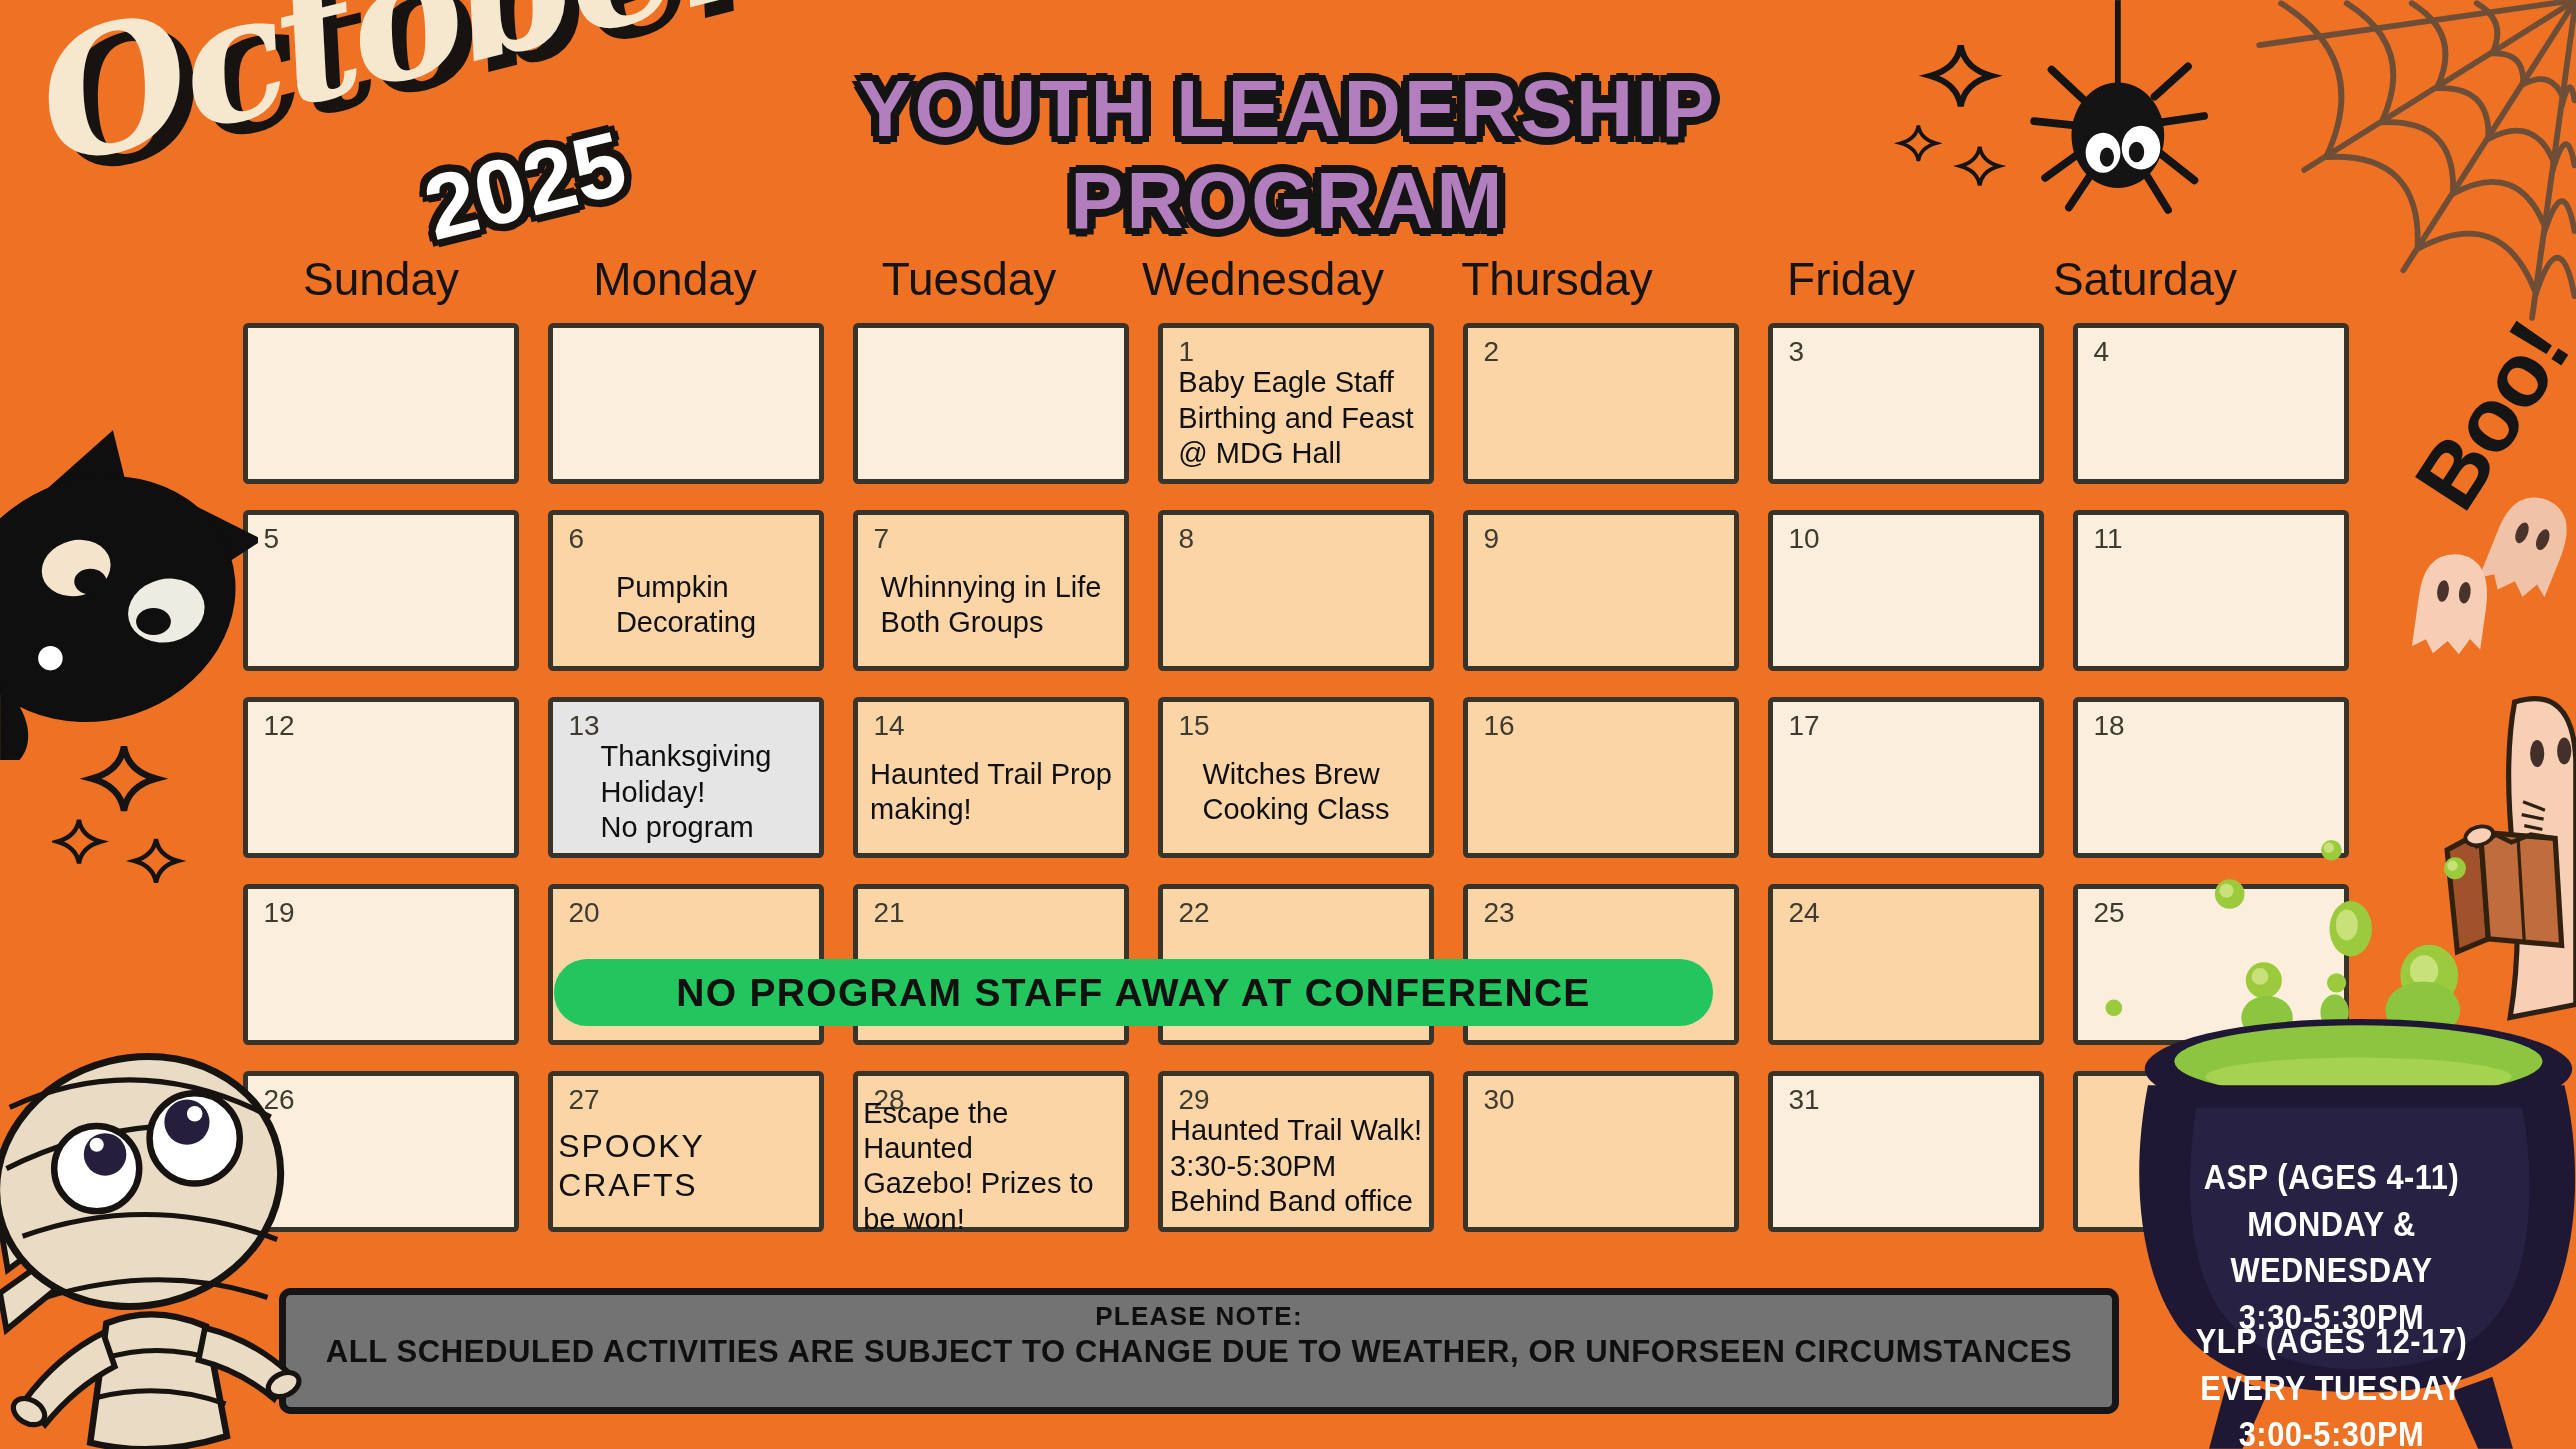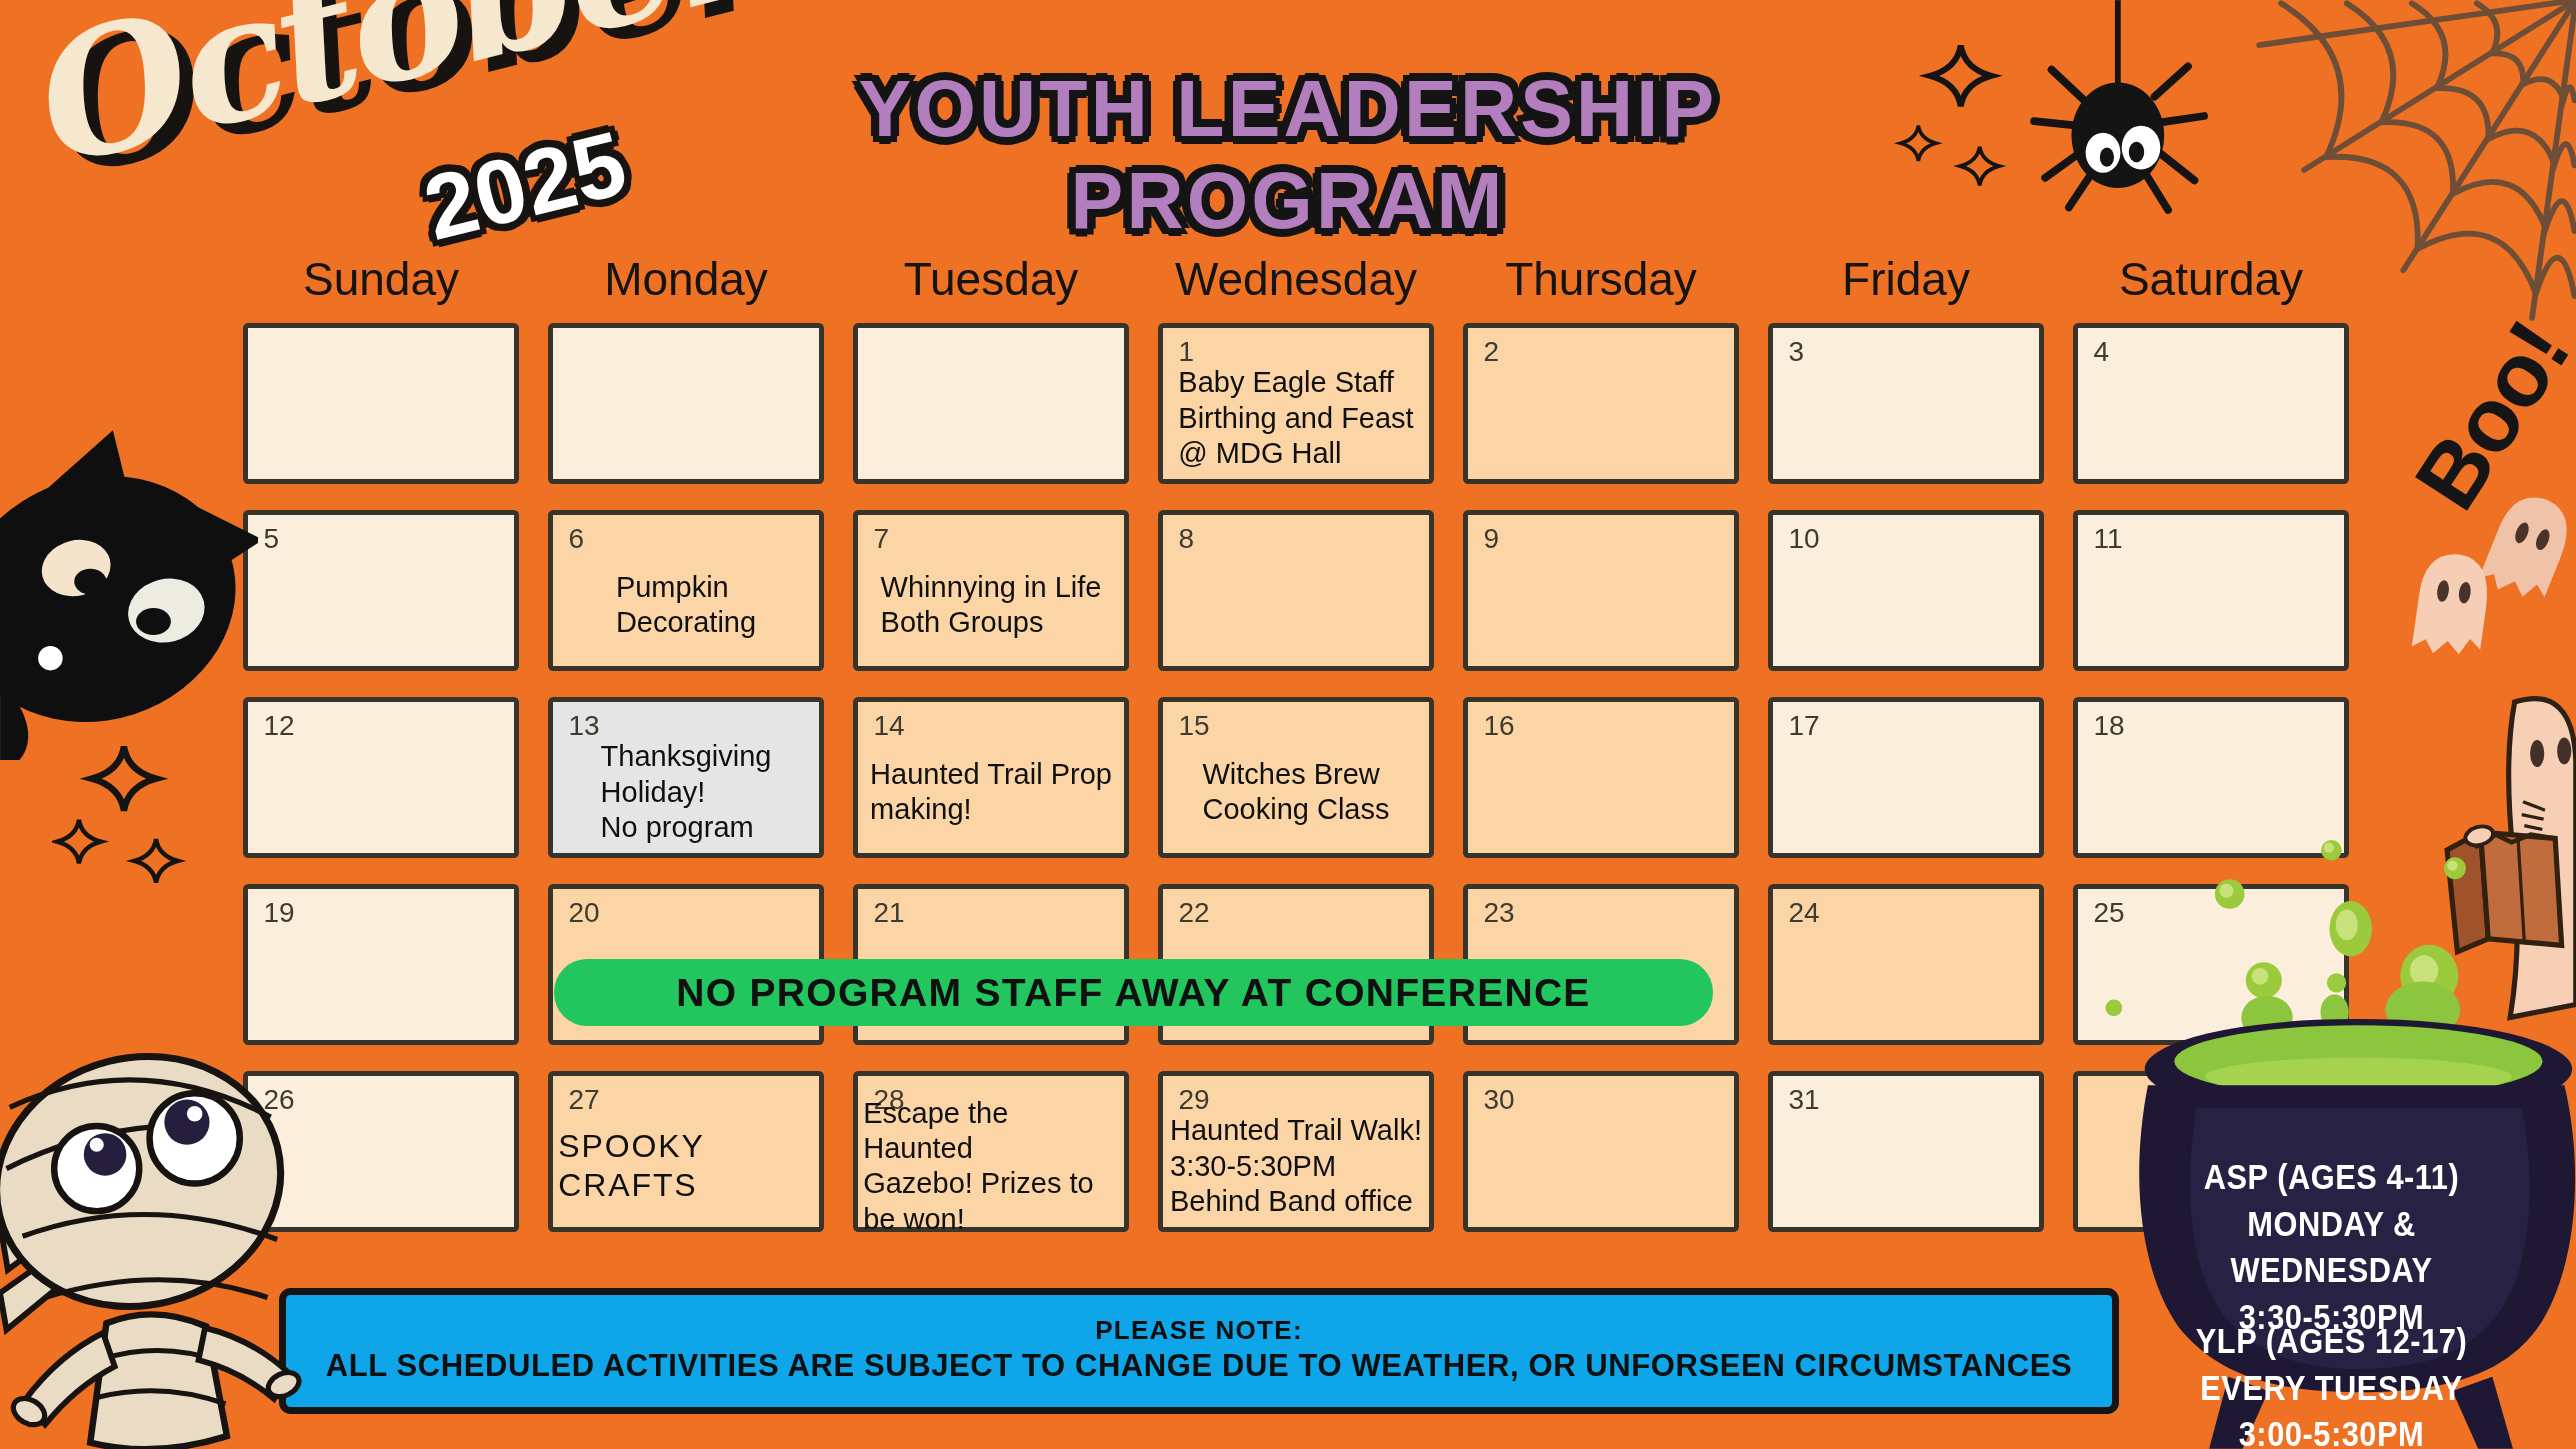--- a/index.html
+++ b/index.html
@@ -39,21 +39,21 @@
   }
   #boo {
     position:absolute; left:2383px; top:364px; width:219px; z-index:2;
     font-size:90px; font-weight:bold; color:#151515; text-align:center;
     transform:rotate(-57deg); letter-spacing:-1.3px;
   }
 
   
   #weekday-row {
     position:absolute; left:243px; top:252px; width:2103px; z-index:2;
-    display:grid; grid-template-columns:repeat(7,276px); column-gap:29px;
+    display:grid; grid-template-columns:repeat(7,276px); column-gap:18px;
   }
   .wd { text-align:center; font-size:46px; color:#141414; }
 
   #grid {
     position:absolute; left:243px; top:323px; width:2103px; z-index:2;
     display:grid; grid-template-columns:repeat(7,276px);
     grid-auto-rows:161px; column-gap:29px; row-gap:26px;
   }
   .cell {
     position:relative; background:#FBEEDC;
@@ -73,22 +73,22 @@
   #banner {
     position:absolute; left:554px; top:959px; width:1159px; height:67px; z-index:5;
     background:#22c55e; border-radius:33px;
     display:flex; align-items:center; justify-content:center;
   }
   #banner span { font-size:39px; font-weight:bold; color:#101010; letter-spacing:1.3px; }
 
   
   #note {
     position:absolute; left:279px; top:1288px; width:1840px; height:126px; z-index:4;
-    background:#0ea5e9; border:7.7px solid #151515; border-radius:11.6px;
-    text-align:center; color:#0f0f0f; padding-top:20px;
+    background:#737373; border:7.7px solid #151515; border-radius:11.6px;
+    text-align:center; color:#0f0f0f; padding-top:6px;
   }
   #note .n1 { font-size:26px; font-weight:bold; line-height:31px; letter-spacing:1.3px; }
   #note .n2, #note .n3 { font-size:31px; font-weight:bold; line-height:39px; letter-spacing:0.6px; }
 
   
   .cauldron-text {
     position:absolute; left:2132px; width:399px; z-index:8;
     transform:scaleX(.88); color:#fff; font-weight:bold; font-size:35px;
     line-height:1.33; text-align:center; letter-spacing:0.6px;
   }

